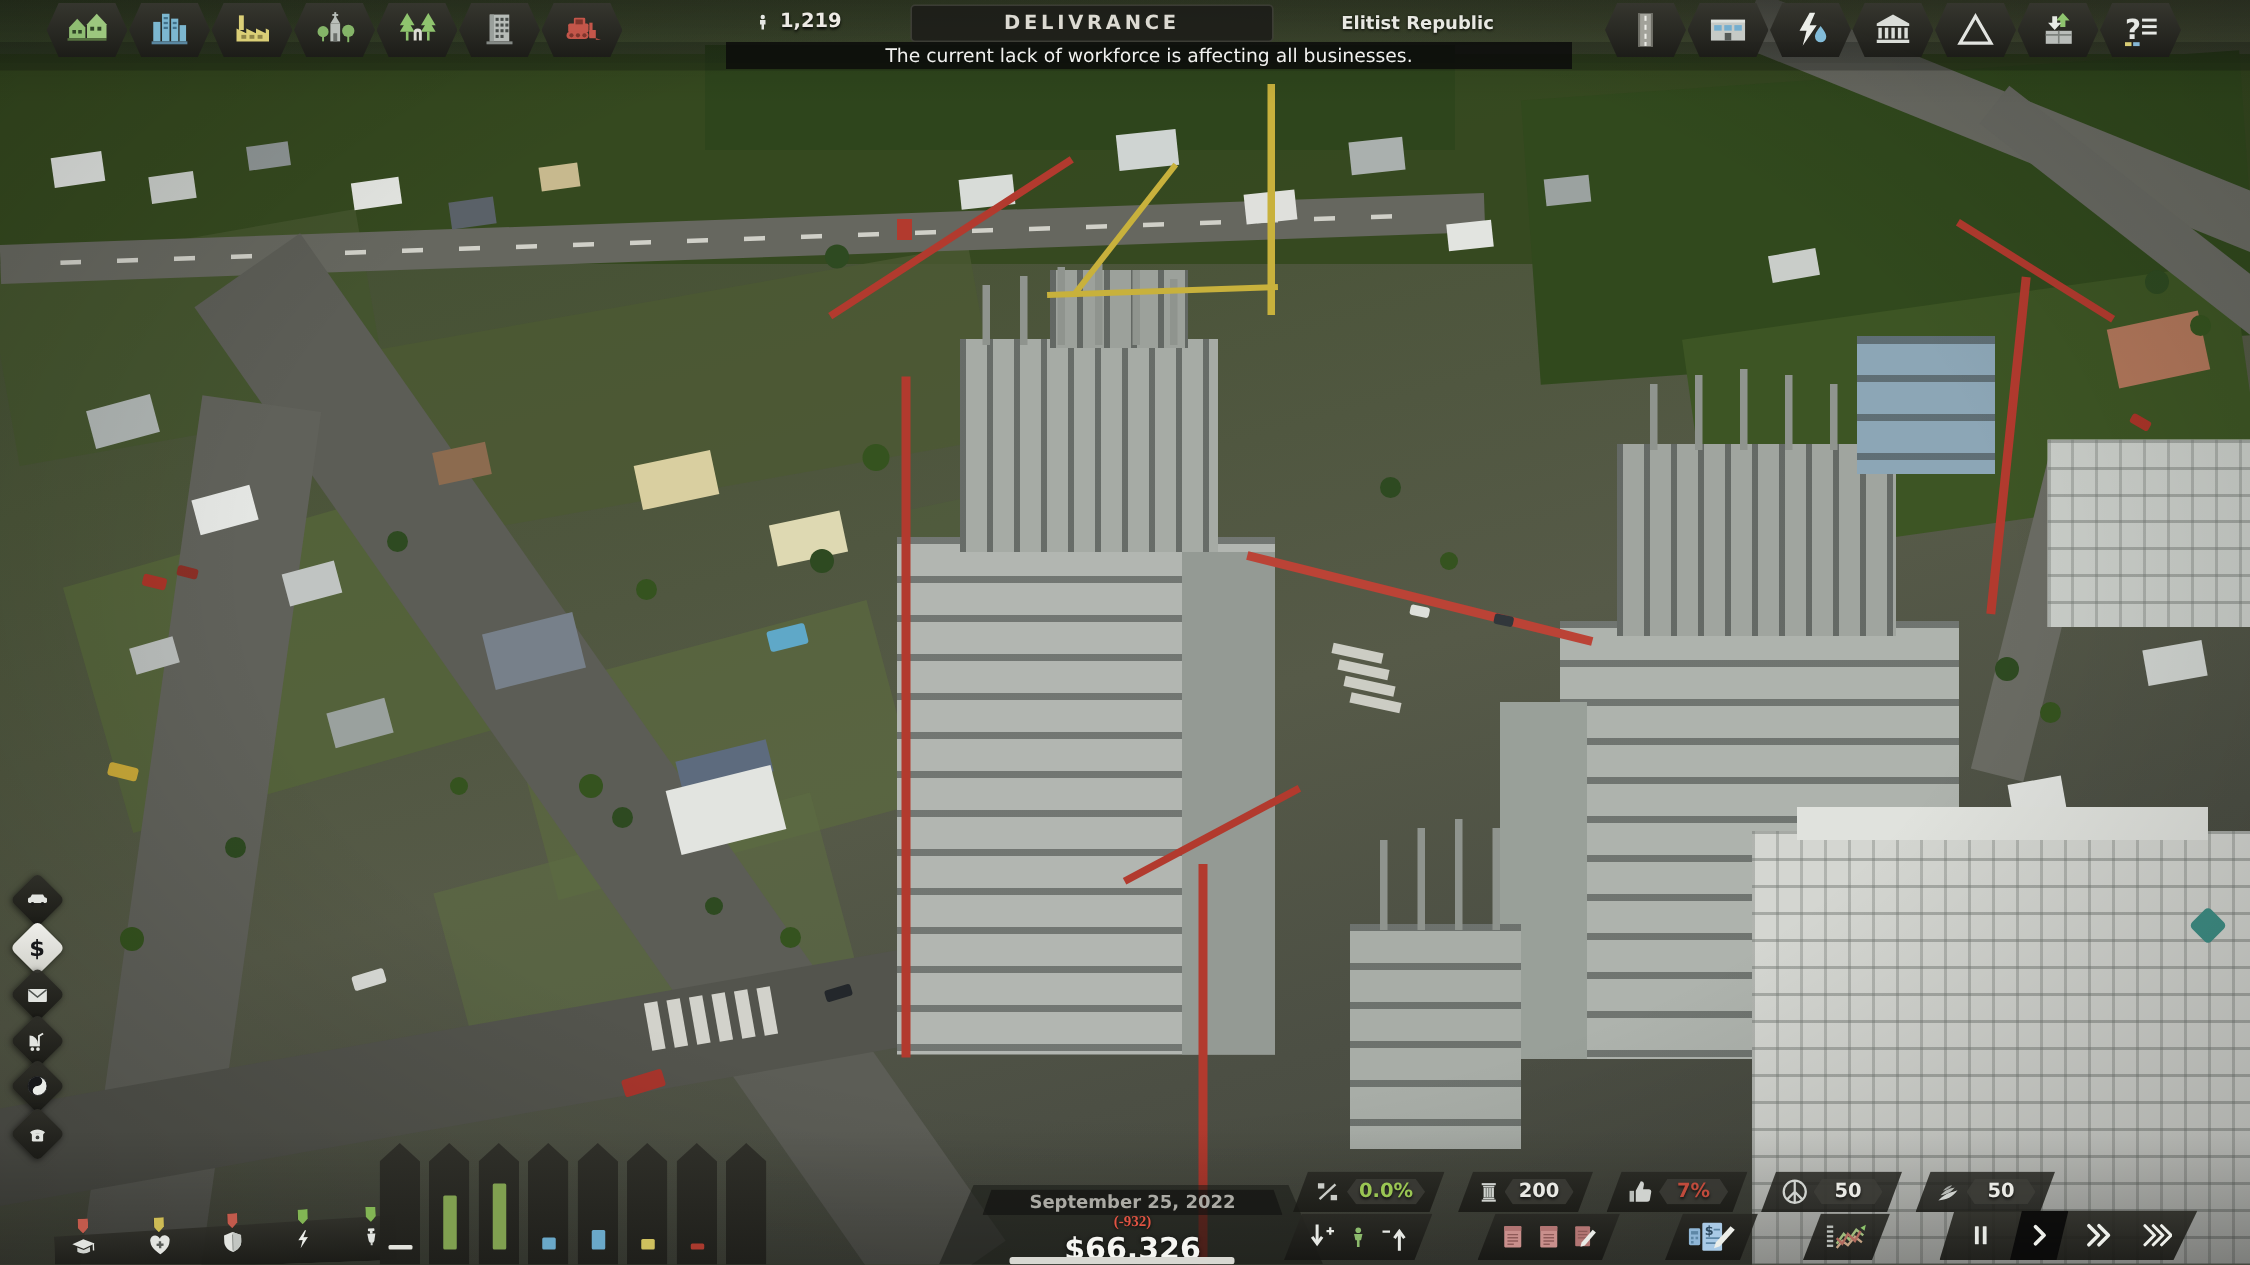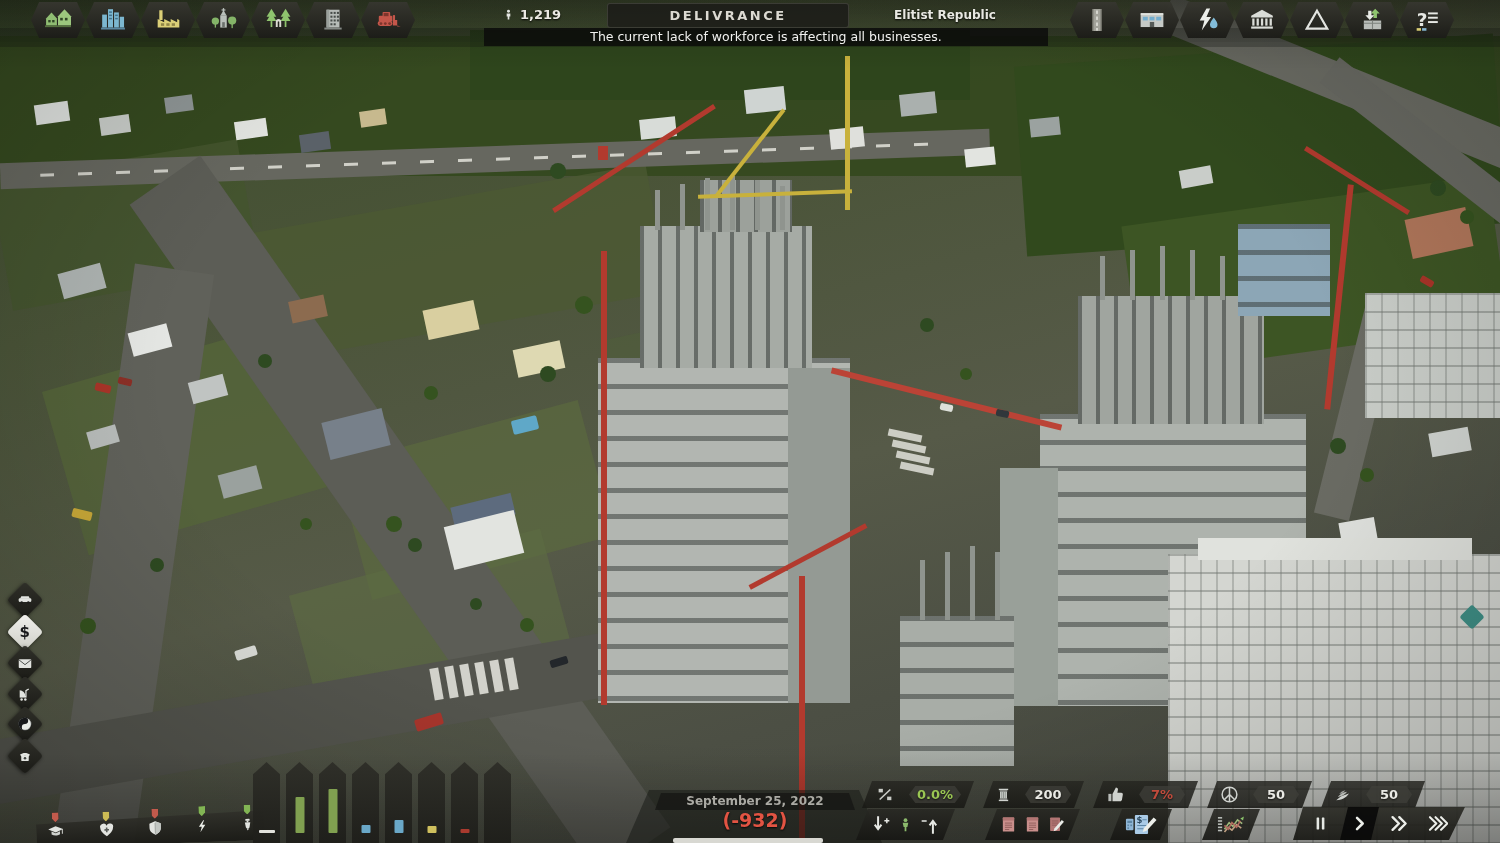--- a/index.html
+++ b/index.html
@@ -57,28 +57,28 @@
     background:linear-gradient(180deg,rgba(46,46,40,.96),rgba(30,30,26,.96));
     clip-path:polygon(50% 0,100% 15%,100% 100%,0 100%,0 15%);}
   .gauge-fill{position:absolute;left:50%;transform:translateX(-50%);bottom:11px;border-radius:1px;}
 
   
   .money-bg{position:absolute;left:626px;top:790px;width:256px;height:53px;background:rgba(20,22,18,.5);
     clip-path:polygon(9% 0,91% 0,100% 100%,0 100%);z-index:24;}
   .date-strip{position:absolute;left:655px;top:793px;width:200px;height:17px;line-height:17px;
     background:rgba(18,18,16,.66);clip-path:polygon(3% 0,97% 0,100% 100%,0 100%);
     text-align:center;color:#abaaa4;font-size:12px;font-weight:700;z-index:30;}
-  .net{position:absolute;left:655px;top:809px;width:200px;text-align:center;color:#e25443;font-size:19px;font-weight:700;text-shadow:0 1px 2px rgba(0,0,0,.8);z-index:30;}
+  .net{position:absolute;left:655px;top:809px;width:200px;text-align:center;color:#e25443;font-size:10px;font-weight:700;text-shadow:0 1px 2px rgba(0,0,0,.8);z-index:30;font-family:Liberation Serif, serif;}
   .money{position:absolute;left:640px;top:820px;width:230px;text-align:center;color:#f5f5f1;font-size:20px;font-weight:700;text-shadow:0 1px 3px rgba(0,0,0,.9);z-index:30;}
   .progress{position:absolute;left:673px;top:838px;width:150px;height:5px;background:rgba(32,32,28,.85);border-radius:2px;z-index:30;}
   .progress-fill{height:100%;width:100%;background:#d8d8d2;border-radius:2px;}
 
   
   #indicators{position:absolute;left:862px;top:781px;height:27px;display:flex;align-items:center;gap:9px;z-index:30;}
-  .ind{display:flex;align-items:center;gap:14px;height:27px;padding:0 13px;
+  .ind{display:flex;align-items:center;gap:3px;height:27px;padding:0 13px;
     background:linear-gradient(180deg,rgba(38,38,33,.85),rgba(24,24,20,.85));
     clip-path:polygon(10px 0,100% 0,calc(100% - 10px) 100%,0 100%);}
   .ind .val{font-size:13px;font-weight:700;min-width:30px;text-align:center;padding:1px 8px;
     background:rgba(64,64,58,.72);clip-path:polygon(12% 0,88% 0,100% 50%,88% 100%,12% 100%,0 50%);text-shadow:0 1px 2px rgba(0,0,0,.7);}
 
   
   #action-groups{position:absolute;left:856px;top:809px;height:31px;display:flex;align-items:center;gap:30px;z-index:30;}
   .agroup{display:flex;align-items:center;gap:7px;height:31px;padding:0 15px;
     background:linear-gradient(180deg,rgba(40,40,35,.9),rgba(22,22,19,.9));
     clip-path:polygon(12px 0,100% 0,calc(100% - 12px) 100%,0 100%);}
@@ -583,20 +583,21 @@
       </div>
       <div class="gauge" data-interactable="true">
         <div class="gauge-fill" data-interactable="false" style="height: 4px; width: 9px; background: rgb(169, 58, 46);"></div>
       </div>
       <div class="gauge" data-interactable="true"></div>
     </div>
 
   <div class="money-bg" data-interactable="false"></div>
   <div class="date-strip" data-interactable="false">September 25, 2022</div>
   <div class="net" data-interactable="false">(-932)</div>
+  <div class="money" data-interactable="false">$66,326</div>
   <div class="progress" data-interactable="true">
       <div class="progress-fill" data-interactable="false"></div>
     </div>
 
   <div id="indicators" data-interactable="false">
       <div class="ind" data-interactable="true">
         <span class="ticon" data-interactable="false">
           <svg viewBox="0 0 24 24" width="20" height="17">
             <path d="M4.5 19L19.5 5" stroke="#caccc7" stroke-width="2.2"></path>
             <rect x="3" y="4" width="6" height="5" fill="#caccc7"></rect>

